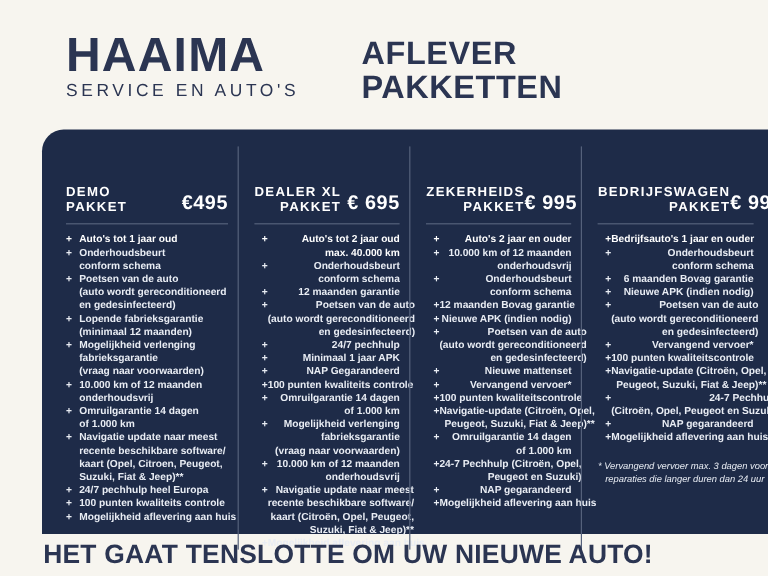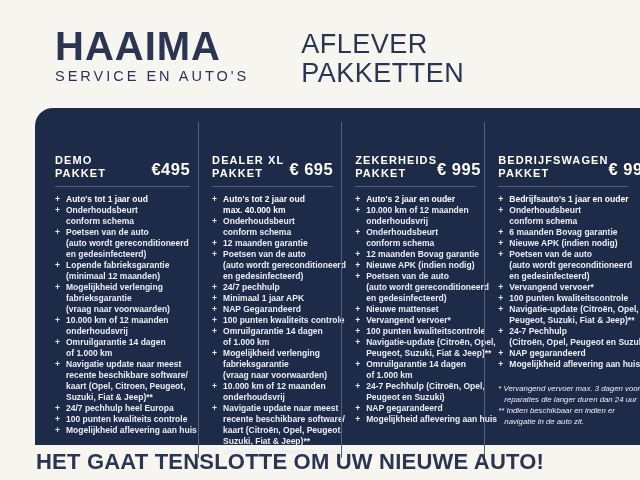--- a/index.html
+++ b/index.html
@@ -15,32 +15,32 @@
   body{
     width:640px;height:480px;position:relative;overflow:hidden;
     background:var(--page-bg);
     font-family:"Liberation Sans", sans-serif;
     color:var(--navy-text);
   }
   
   .header{position:absolute;left:55px;top:26px;display:flex;align-items:flex-start;gap:52px;}
   .logo-title{font-size:40px;font-weight:700;letter-spacing:1px;line-height:40px;color:var(--navy-text);}
   .logo-sub{font-size:14.5px;font-weight:400;letter-spacing:3px;color:var(--navy-text);margin-top:2px;white-space:nowrap;}
-  .page-title{font-size:27px;font-weight:400;line-height:29px;letter-spacing:0.5px;color:var(--navy-text);margin-top:4px;}
+  .page-title{font-size:27px;font-weight:700;line-height:29px;letter-spacing:0.5px;color:var(--navy-text);margin-top:4px;}
   
   .panel{
     position:absolute;left:35px;top:108px;width:605px;height:337px;
     background:var(--panel-bg);
     border-radius:18px 0 0 0;
     padding:14px 4px 10px 20px;
     display:grid;
     grid-template-columns:1fr 1fr 1fr 1.06fr;
   }
   .col{padding:2px 8px 0 0;min-width:0;}
-  .col + .col{border-left:1px solid var(--divider);padding-left:13px;}
+  .col + .col{border-left:1px solid var(--divider);padding-left:13px;text-align:right;}
   .col-header-row{display:flex;justify-content:space-between;align-items:flex-end;color:var(--panel-text-bright);}
   .col-name{font-size:11px;font-weight:700;letter-spacing:1.1px;line-height:12.5px;white-space:nowrap;}
   .col-price{font-size:16.5px;font-weight:700;letter-spacing:0.5px;white-space:nowrap;margin-top:36px;}
   .col-rule{border-bottom:1px solid var(--divider);margin:7px 0 7px;}
   
   .item{display:grid;grid-template-columns:11px 1fr;color:var(--panel-text);
         font-size:8.5px;font-weight:600;line-height:11px;}
   .item .plus{font-weight:700;}
   .item.lead{color:var(--panel-text-bright);font-weight:700;}
   .item .line{white-space:nowrap;}
@@ -441,21 +441,17 @@
           <div class="txt">
             <div class="line">Mogelijkheid aflevering aan huis</div>
           </div>
         </div>
       </div>
       <div class="footnotes">
         <div class="footnote">
           <div class="line">* Vervangend vervoer max. 3 dagen voor</div>
           <div class="line">reparaties die langer duren dan 24 uur</div>
         </div>
-        <div class="footnote">
-          <div class="line">** Indien beschikbaar en indien er</div>
-          <div class="line">navigatie in de auto zit.</div>
-        </div>
       </div>
     </div>
   </section>
 
 <div class="tagline">HET GAAT TENSLOTTE OM UW NIEUWE AUTO!</div>
 
 </body></html>

